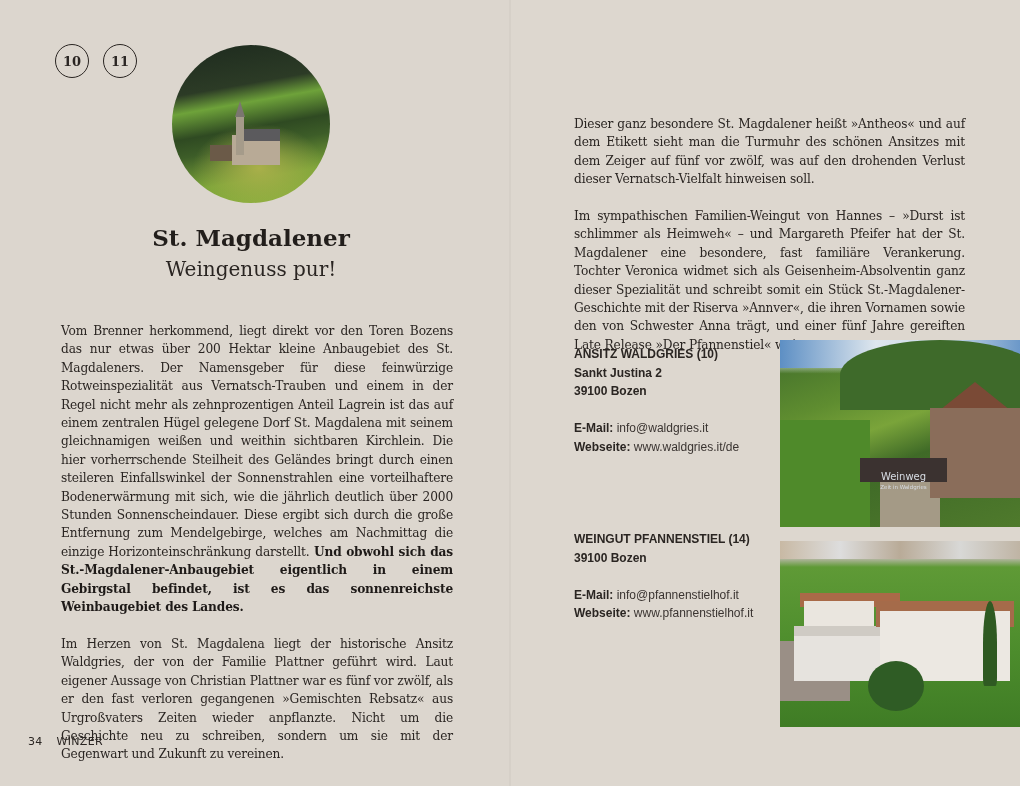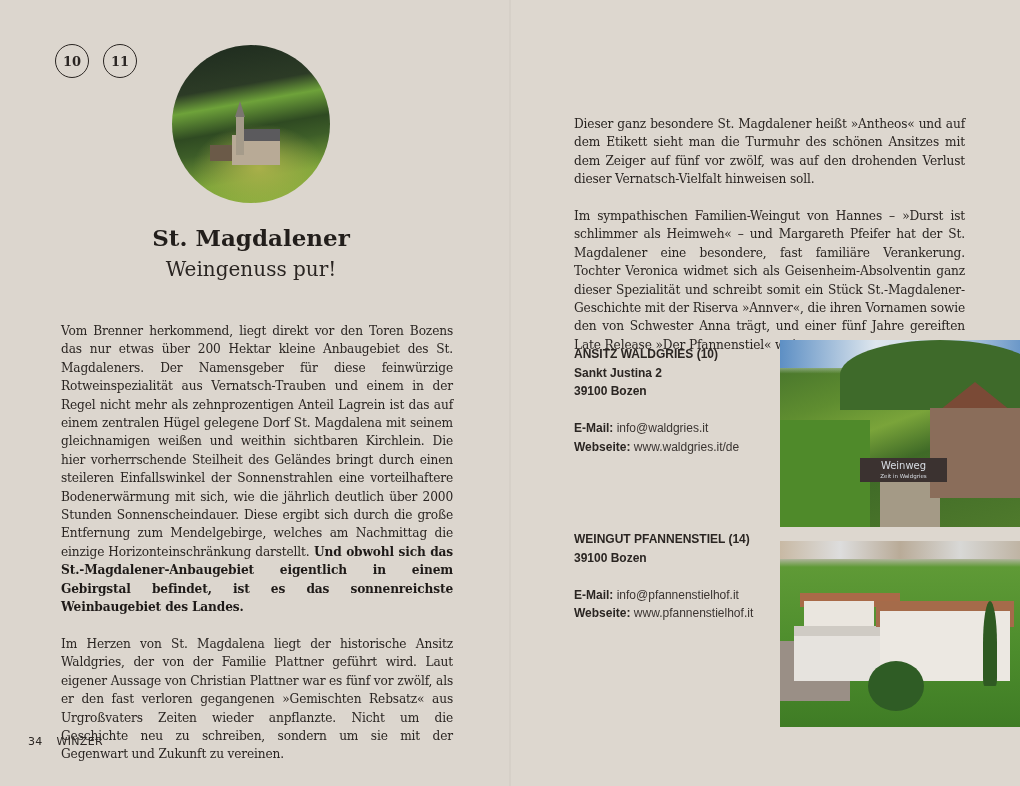--- a/index.html
+++ b/index.html
@@ -94,21 +94,21 @@
   .photo1 .sky { position: absolute; left: 0; top: 0; width: 240px; height: 28px; background: linear-gradient(90deg, #5d8fc4, #dfe7ee 40%, #c9d8e6 70%, #6b98c9); }
   .photo1 .hill { position: absolute; left: 60px; top: 0; width: 200px; height: 70px; background: #3e6a2a; border-radius: 50% 50% 0 0; }
   .photo1 .tower { position: absolute; left: 150px; top: 68px; width: 90px; height: 90px; background: #8a6d5a; }
   .photo1 .tower-roof { position: absolute; left: 150px; top: 42px; width: 0; height: 0; border-left: 45px solid transparent; border-right: 45px solid transparent; border-bottom: 36px solid #7a4a36; }
   .photo1 .path { position: absolute; left: 100px; top: 120px; width: 60px; height: 67px; background: #a49a86; }
   .photo1 .vines { position: absolute; left: 0; top: 80px; width: 90px; height: 107px; background: #4f8a2a; }
   .photo1 .sign {
     position: absolute; left: 80px; top: 118px; width: 87px; height: 24px; background: #3b3230;
     color: #d8dde4; text-align: center; font-family: "DejaVu Sans", sans-serif;
   }
-  .photo1 .sign .s1 { font-size: 10px; line-height: 13px; display: block; padding-top: 1px; }
+  .photo1 .sign .s1 { font-size: 10px; line-height: 13px; display: block; padding-top: 12px; }
   .photo1 .sign .s2 { font-size: 5.5px; line-height: 8px; display: block; }
 
   .photo2 {
     top: 541px; height: 186px;
     background: linear-gradient(180deg, #cfcfcb 0%, #bdb9ad 9%, #5f9a36 14%, #4c8c2c 60%, #3f7c25 100%);
   }
   .photo2 .house-a { position: absolute; left: 100px; top: 70px; width: 130px; height: 70px; background: #ece8e2; }
   .photo2 .roof-a { position: absolute; left: 96px; top: 60px; width: 138px; height: 26px; background: #a56b4a; }
   .photo2 .house-b { position: absolute; left: 14px; top: 95px; width: 88px; height: 45px; background: #e6e3de; }
   .photo2 .roof-b { position: absolute; left: 14px; top: 85px; width: 88px; height: 14px; background: #cfcbc4; }

